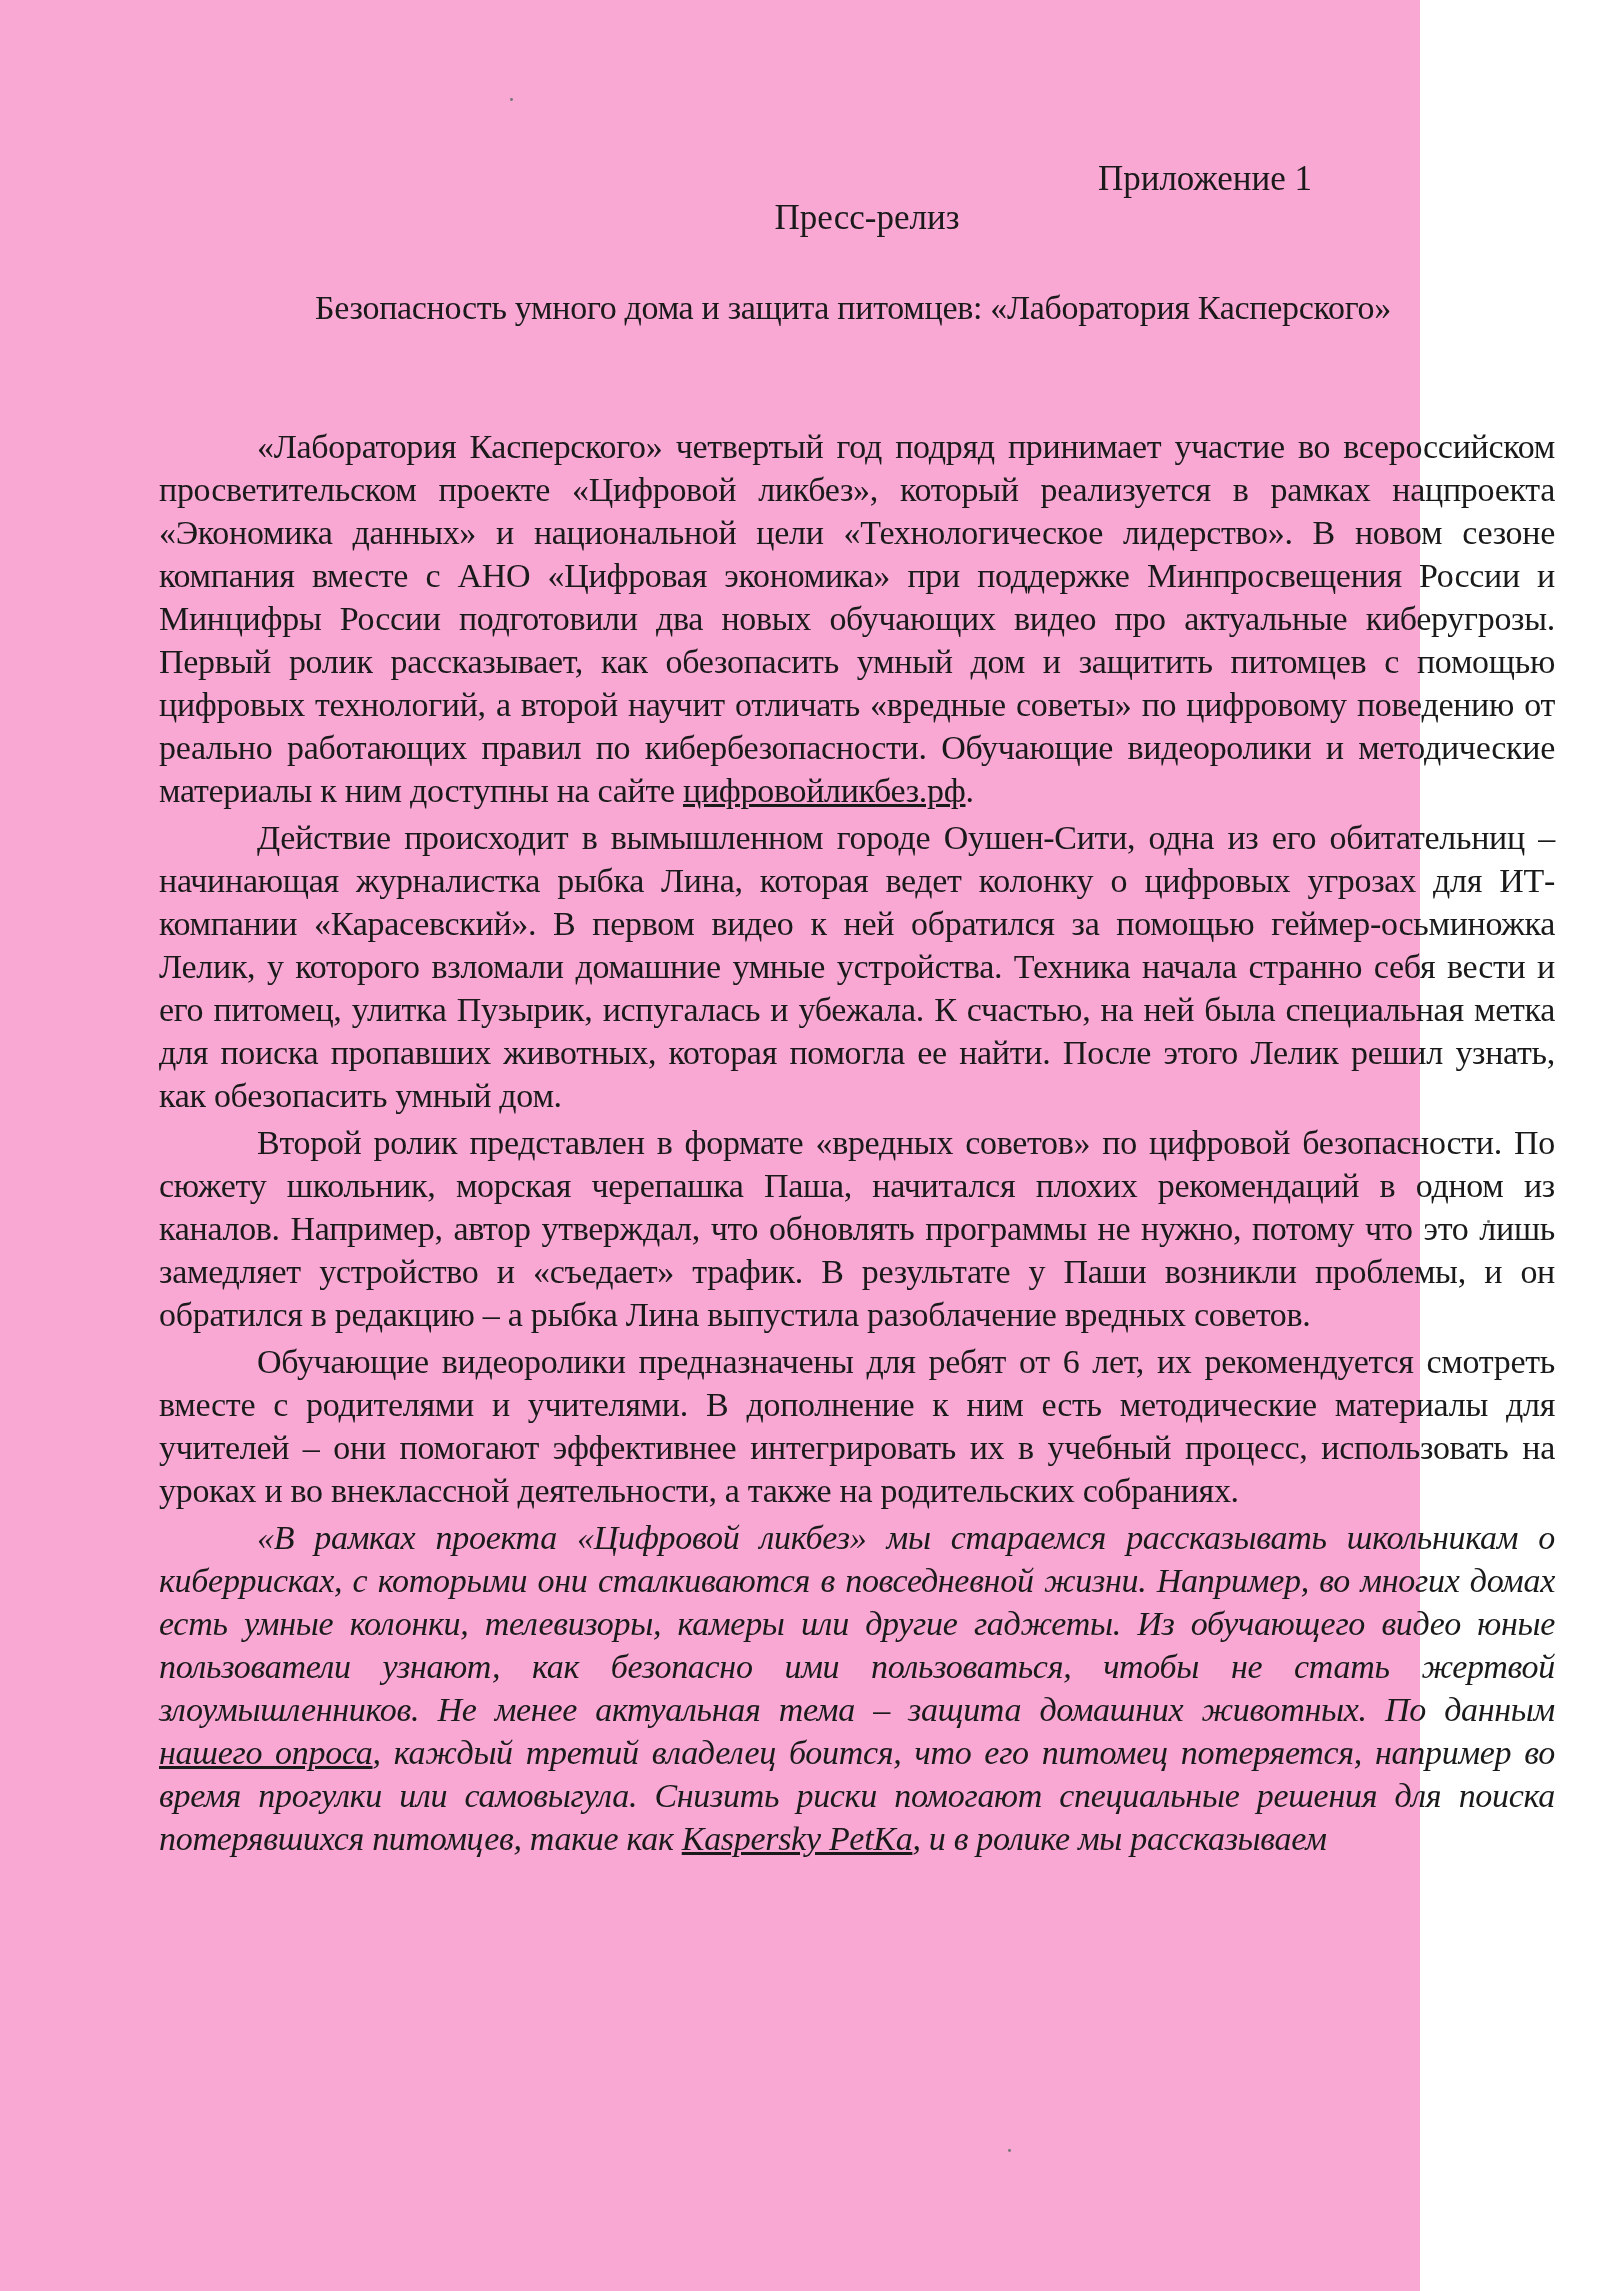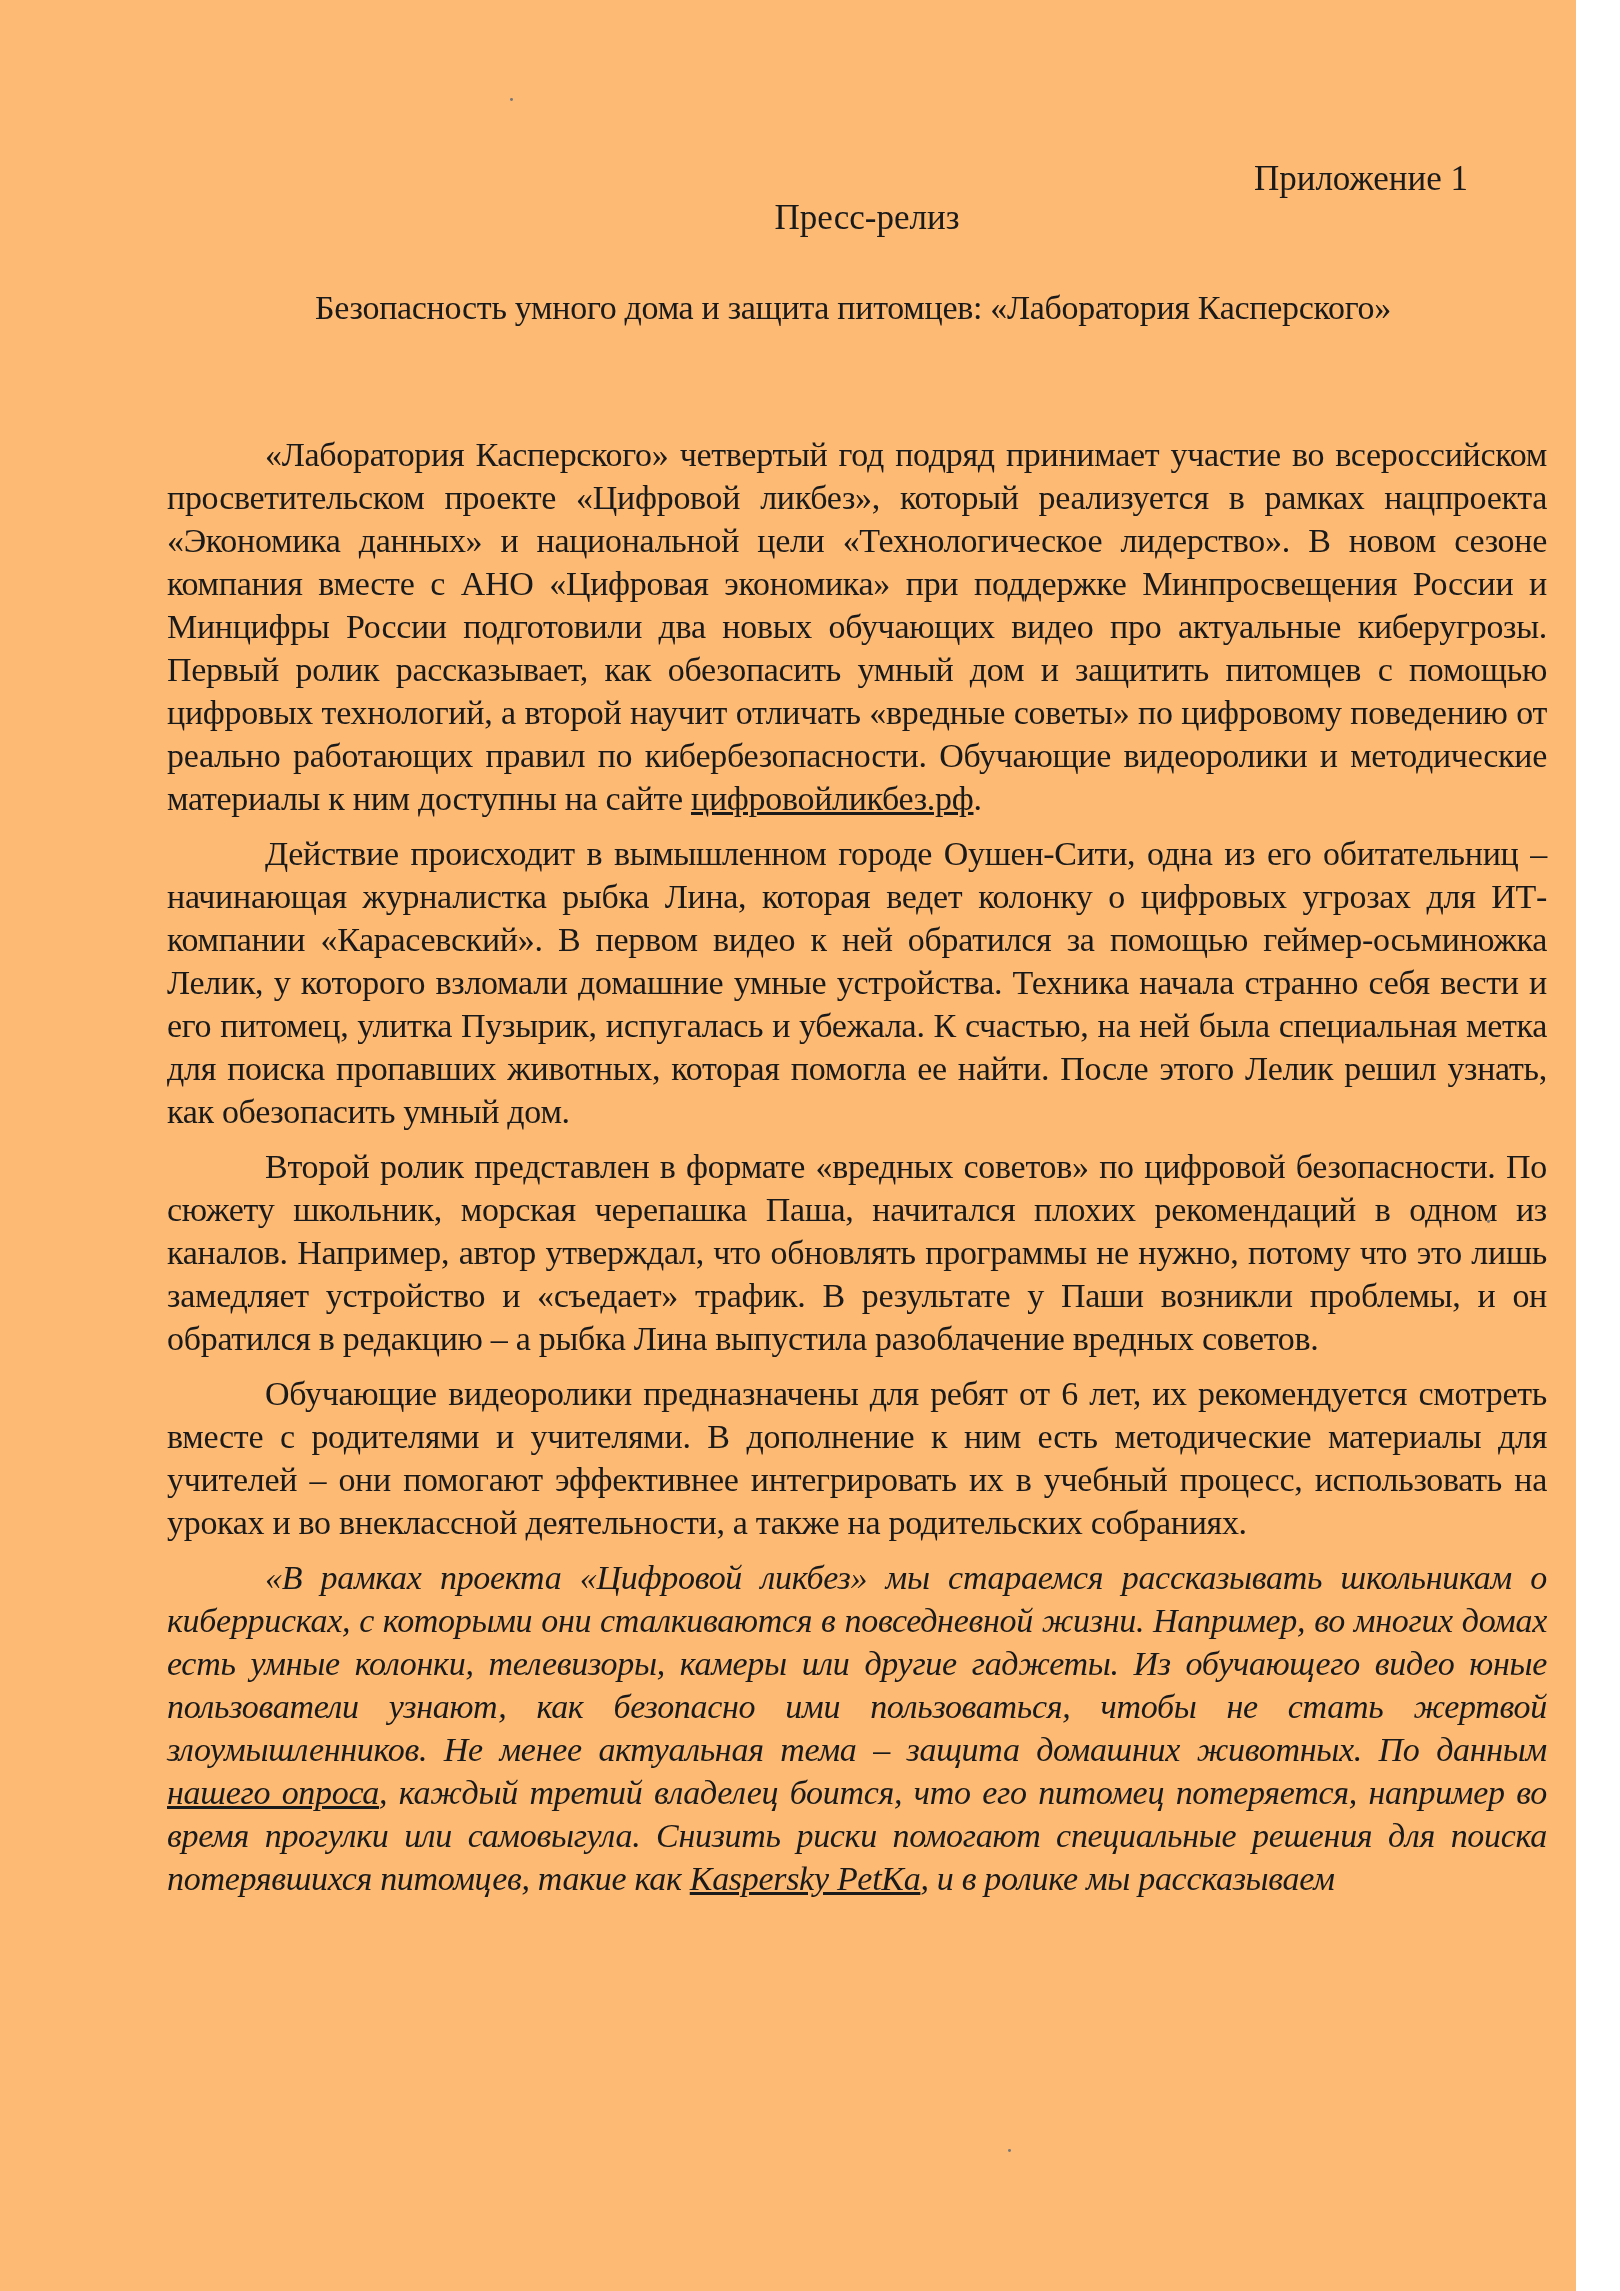--- a/index.html
+++ b/index.html
@@ -11,23 +11,23 @@
       width: 1620px;
       height: 2292px;
       position: relative;
       overflow: hidden;
       font-family: "Liberation Serif", "DejaVu Serif", serif;
       color: #1a1a1a;
     }
     .page {
       position: absolute;
       left: 0; top: 0;
-      width: 1576px;
+      width: 1420px;
       height: 2292px;
-      background: #fdba74;
+      background: #f9a8d4;
     }
     .appendix {
       position: absolute;
       top: 157px;
       right: 108px;
       font-size: 35px;
       line-height: 43px;
     }
     .doc-type {
       position: absolute;
@@ -55,21 +55,21 @@
       position: absolute;
       top: 421px;
       left: 155px;
       width: 1404px;
       font-size: 34px;
       line-height: 43px;
       text-align: justify;
       letter-spacing: -0.3px;
     }
     .body p {
-      margin: 12px;
+      margin: 4px;
       text-indent: 98px;
     }
     .body p.quote {
       font-style: italic;
     }
     .link {
       text-decoration: underline;
       color: #1a1a1a;
       cursor: pointer;
     }

